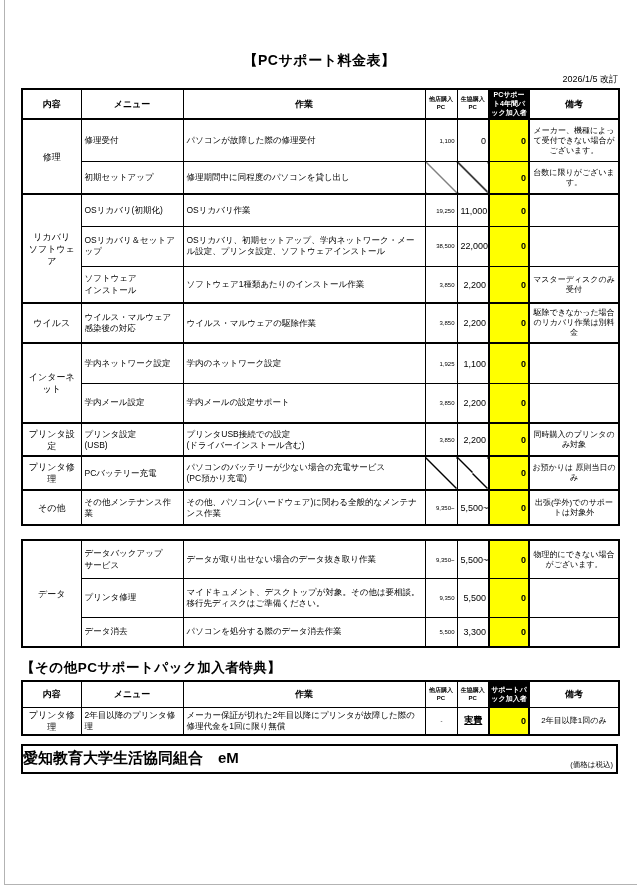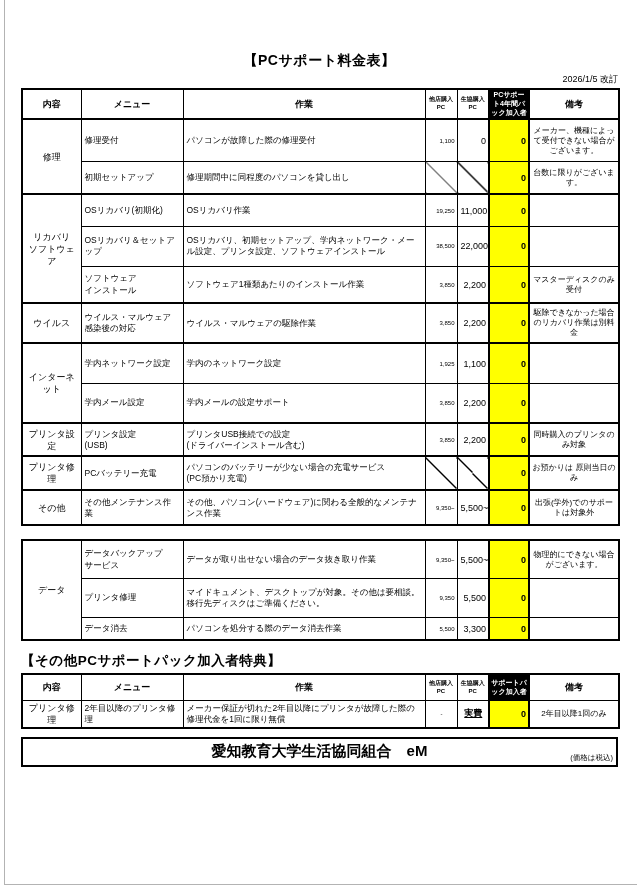--- a/index.html
+++ b/index.html
@@ -36,21 +36,21 @@
         transparent calc(50% - 0.7px),
         #000 calc(50% - 0.7px),
         #000 calc(50% + 0.7px),
         transparent calc(50% + 0.7px)); }
 
   .t2 { margin-top:13px; }
   .sec2-title { margin:11px 0 3px 0; font-size:13.5px; font-weight:bold; letter-spacing:0.5px; }
   .t3 thead tr { height:26px; }
   .t3 tbody tr { height:27px; }
 
-  .footer-box { position:relative; margin-top:8px; border:2px solid #000; text-align:center; padding:3px 0 4px 0; }
+  .footer-box { position:relative; margin-top:8px; border:2px solid #000; text-align:left; padding:3px 0 4px 0; }
   .footer-org { font-size:15px; font-weight:bold; }
   .footer-tel { font-size:10px; margin-top:1px; font-family:"Liberation Mono","DejaVu Sans Mono",monospace; }
   .tax-note { position:absolute; right:3px; bottom:2px; font-size:7.5px; }
 </style>
 </head>
 <body>
 
 <div class="page">
   <div class="edge-left"></div>
   <div class="edge-bottom"></div>
@@ -212,21 +212,21 @@
         </tr>
         <tr style="height:39px">
           <td class="c-menu">プリンタ修理</td>
           <td class="c-work">マイドキュメント、デスクトップが対象。その他は要相談。
 移行先ディスクはご準備ください。</td>
           <td class="c-other">9,350</td>
           <td class="c-coop">5,500</td>
           <td class="c-pack">0</td>
           <td class="c-remarks"></td>
         </tr>
-        <tr style="height:23px">
+        <tr style="height:30px">
           <td class="c-menu">データ消去</td>
           <td class="c-work">パソコンを処分する際のデータ消去作業</td>
           <td class="c-other">5,500</td>
           <td class="c-coop">3,300</td>
           <td class="c-pack">0</td>
           <td class="c-remarks"></td>
         </tr>
       </tbody>
     </table>
 

